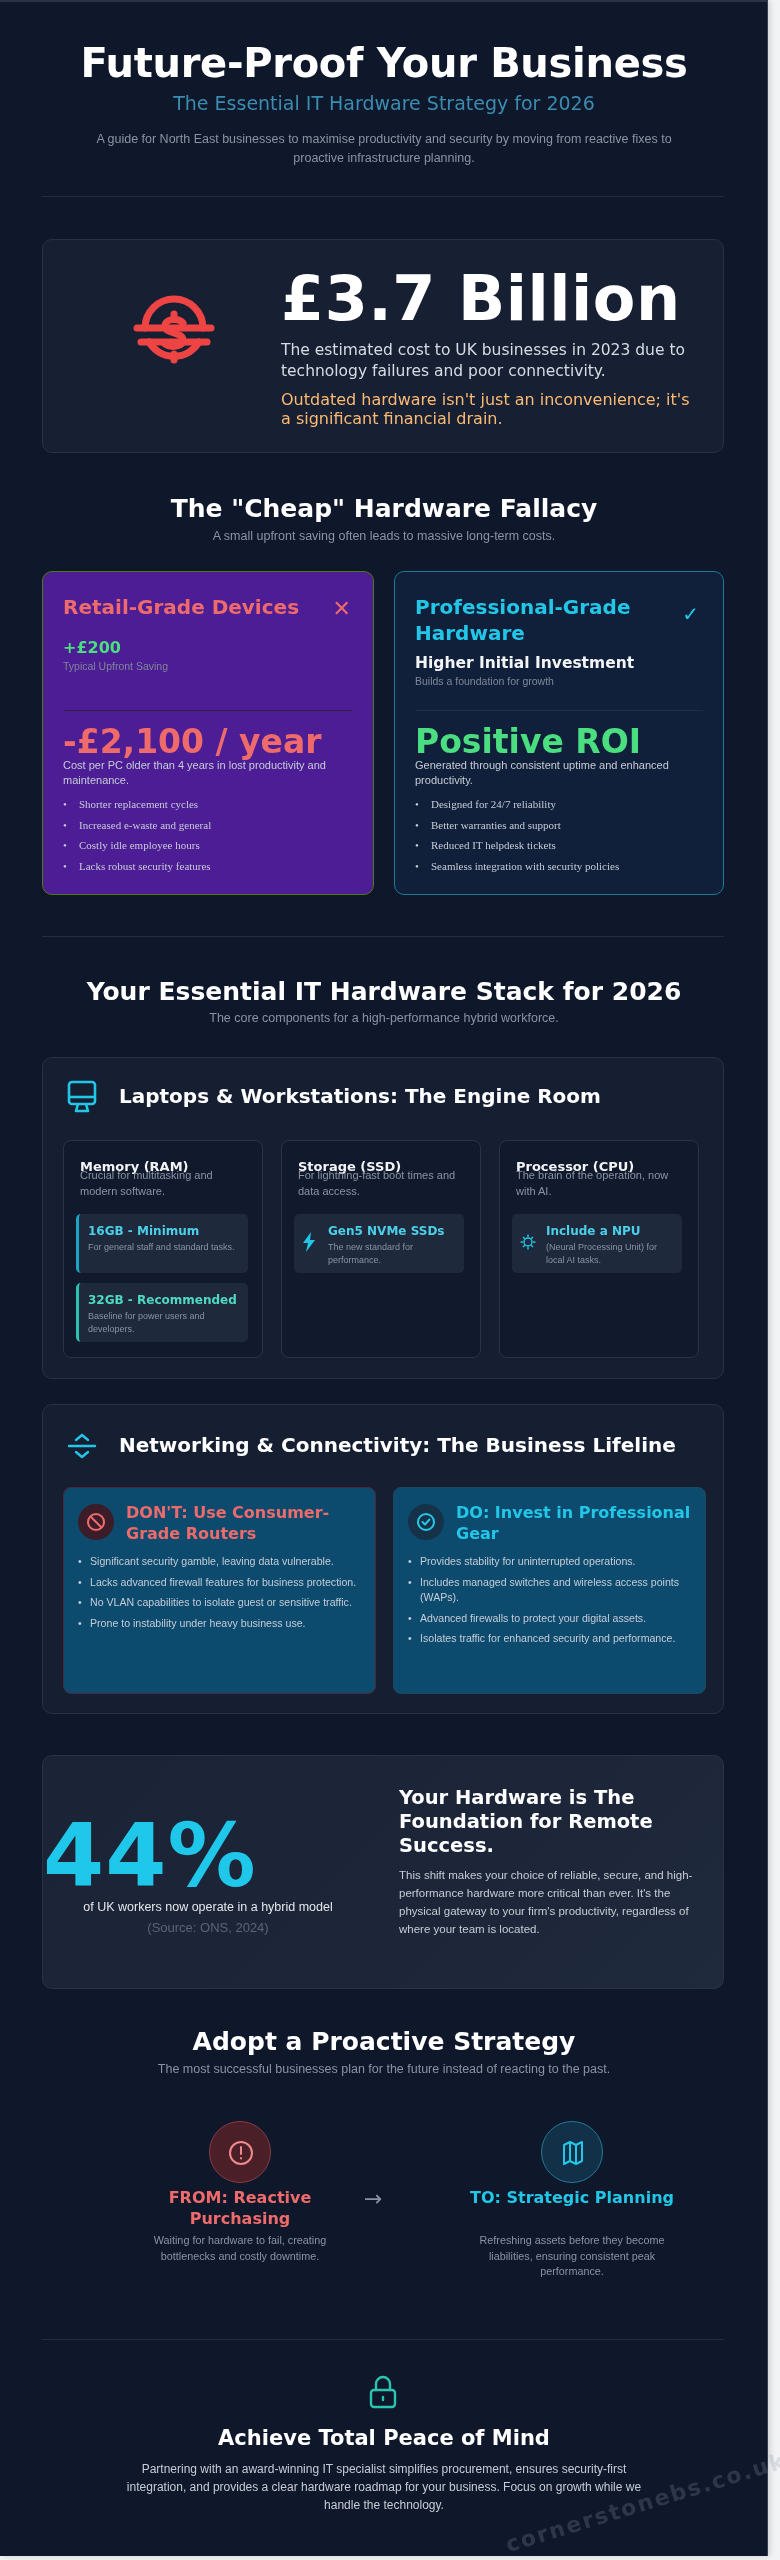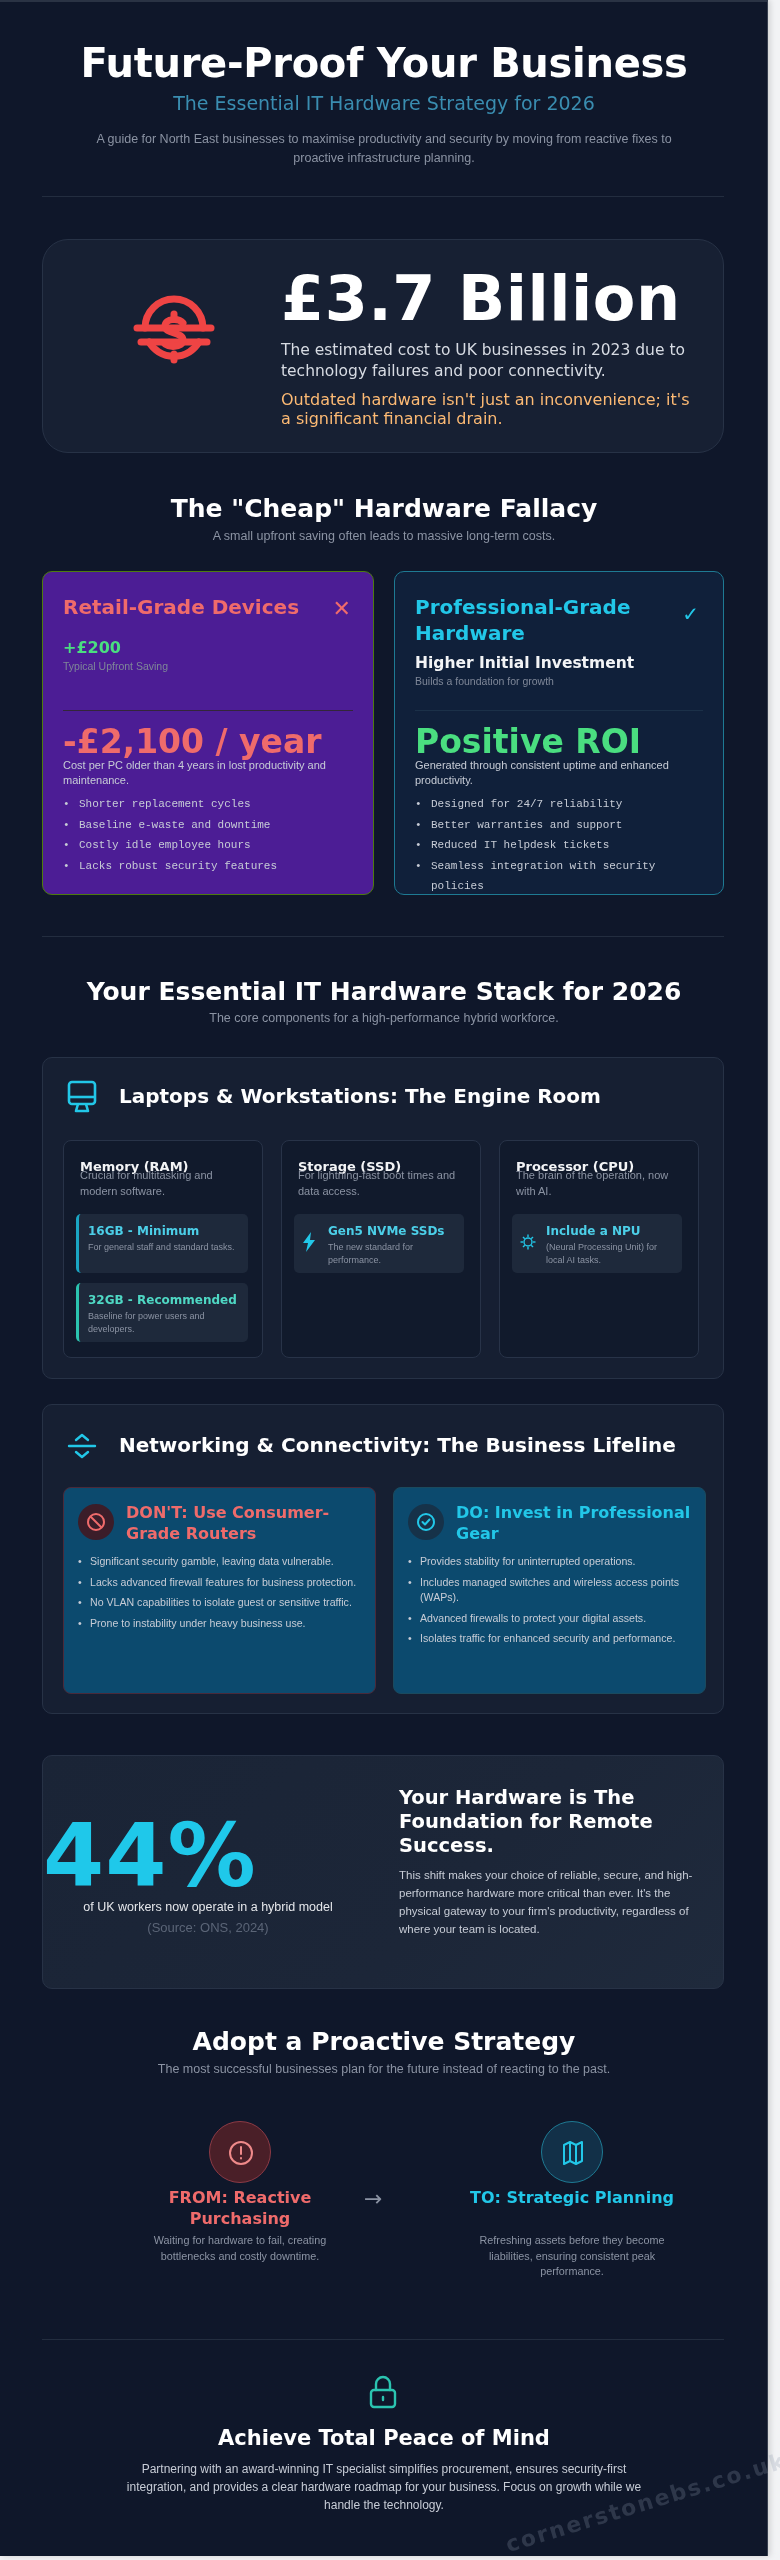--- a/index.html
+++ b/index.html
@@ -38,21 +38,21 @@
   .fc-mark { position: absolute; right: 22px; top: 24px; font-size: 22px; }
   .bad .fc-mark { color: #ef6b6b; }
   .good .fc-mark { color: #22c7e8; right: 24px; top: 30px; font-size: 20px; }
   .fc-k { position: absolute; left: 20px; font-weight: bold; }
   .fc-ksub { position: absolute; left: 20px; font-size: 10.5px; color: #7f8798; font-family: "Liberation Sans", sans-serif; }
   .fc-div { position: absolute; left: 20px; right: 20px; height: 1px; }
   .bad .fc-div { background: #33263a; }
   .good .fc-div { background: #1b3048; }
   .fc-bigval { position: absolute; left: 20px; font-size: 33px; font-weight: bold; }
   .fc-note { position: absolute; left: 20px; right: 20px; font-size: 11px; color: #c7ccd6; line-height: 15px; font-family: "Liberation Sans", sans-serif; }
-  .fc-list { position: absolute; left: 20px; right: 20px; list-style: none; font-size: 11px; color: #c7ccd6; font-family: Liberation Mono, monospace; }
+  .fc-list { position: absolute; left: 20px; right: 20px; list-style: none; font-size: 11px; color: #c7ccd6; font-family: Liberation Serif, serif; }
   .fc-list li { position: relative; padding-left: 16px; height: 20.5px; line-height: 20.5px; }
   .fc-list li::before { content: "•"; position: absolute; left: 0; color: #c7ccd6; }
 
   
   .panel { position: absolute; background: #161f32; border: 1px solid #273246; border-radius: 10px; }
   .panel-title { position: absolute; left: 78px; font-size: 20px; font-weight: bold; color: #ffffff; }
   .sub-card { position: absolute; top: 82px; width: 200px; height: 218px; background: #111a2c; border: 1px solid #283348; border-radius: 8px; }
   .sc-title { position: absolute; left: 16px; top: 18px; font-size: 13px; font-weight: bold; color: #f3f4f6; }
   .sc-desc { position: absolute; left: 16px; top: 26px; width: 170px; font-size: 11px; color: #8b93a3; line-height: 16px; font-family: "Liberation Sans", sans-serif; }
   .spec { position: absolute; left: 12px; width: 128px; background: #1e293b; border-radius: 5px; }
@@ -104,21 +104,21 @@
 </head>
 <body>
 
 <div class="page">
 
   <div class="h1">Future-Proof Your Business</div>
   <div class="h1-sub">The Essential IT Hardware Strategy for 2026</div>
   <div class="h1-desc">A guide for North East businesses to maximise productivity and security by moving from reactive fixes to proactive infrastructure planning.</div>
   <div class="hr" style="top:194px;"></div>
 
-  <div class="card" style="left:42px; top:237px; width:682px; height:214px;border-radius:26px;">
+  <div class="card" style="left:42px; top:237px; width:682px; height:214px;">
     <div class="stat-icon">
       <svg width="86" height="78" viewBox="0 0 86 78">
         <g fill="none" stroke="#ef4444" stroke-width="7" stroke-linecap="round">
           <path d="M14 38 A29 29 0 0 1 72 38"></path>
           <path d="M18 52 A29 29 0 0 0 68 52"></path>
           <line x1="6" y1="38" x2="80" y2="38"></line>
           <line x1="10" y1="52" x2="76" y2="52"></line>
           <line x1="43" y1="24" x2="43" y2="28"></line>
           <line x1="43" y1="64" x2="43" y2="70"></line>
           <path d="M52 33 C48 28 34 28 34 36 C34 44 52 42 52 50 C52 58 36 58 33 53"></path>
@@ -136,21 +136,21 @@
   <div class="fcard bad" style="left:42px; top:569px; width:332px; height:324px;">
     <div class="fc-title">Retail-Grade Devices</div>
     <div class="fc-mark">✕</div>
     <div class="fc-k" style="top:66px; font-size:16px; color:#4ade80;">+£200</div>
     <div class="fc-ksub" style="top:88px;">Typical Upfront Saving</div>
     <div class="fc-div" style="top:138px;"></div>
     <div class="fc-bigval" style="top:150px; color:#ef6b6b;">-£2,100 / year</div>
     <div class="fc-note" style="top:186px;">Cost per PC older than 4 years in lost productivity and maintenance.</div>
     <ul class="fc-list" style="top:222px;">
       <li>Shorter replacement cycles</li>
-      <li>Baseline e-waste and downtime</li>
+      <li>Increased e-waste and general</li>
       <li>Costly idle employee hours</li>
       <li>Lacks robust security features</li>
     </ul>
   </div>
 
   <div class="fcard good" style="left:394px; top:569px; width:330px; height:324px;">
     <div class="fc-title" style="width:240px;">Professional-Grade Hardware</div>
     <div class="fc-mark">✓</div>
     <div class="fc-k" style="top:82px; font-size:15.5px; color:#f3f4f6;">Higher Initial Investment</div>
     <div class="fc-ksub" style="top:103px;">Builds a foundation for growth</div>

